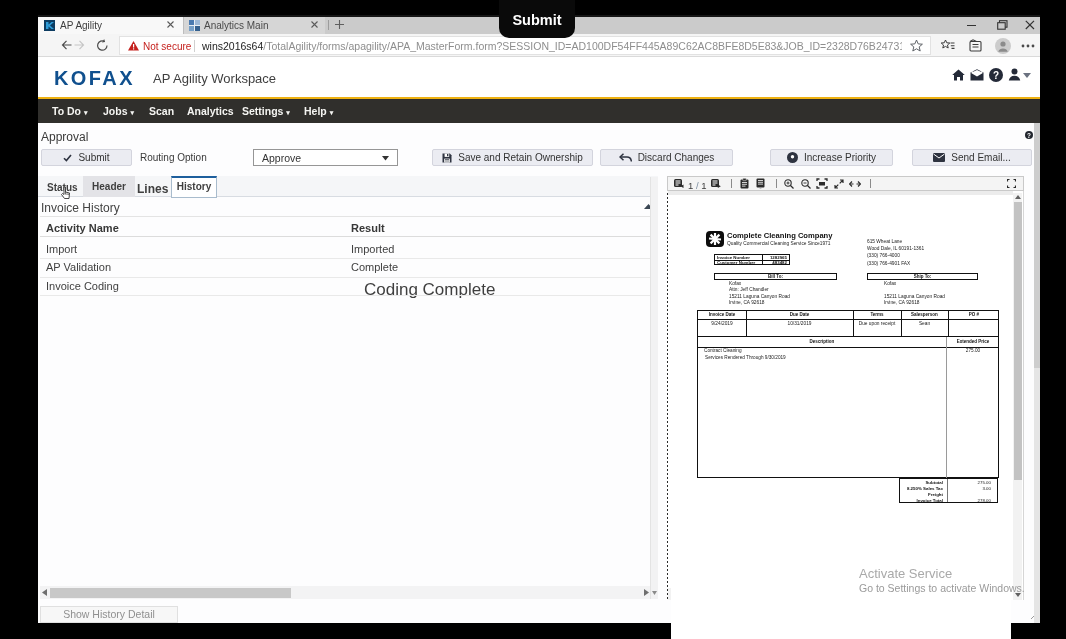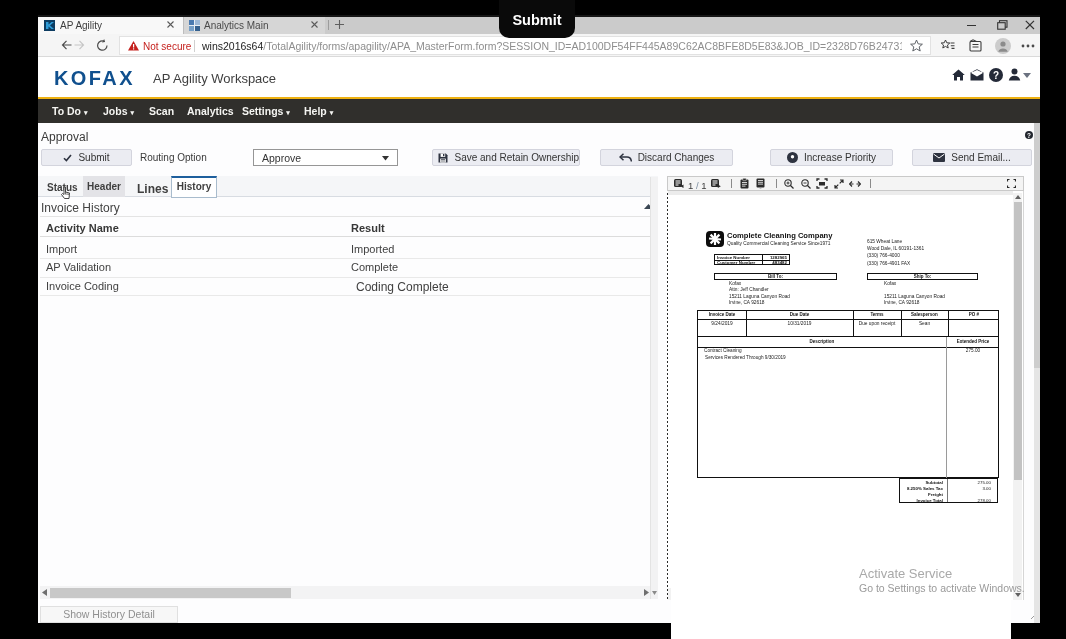--- a/index.html
+++ b/index.html
@@ -188,21 +188,21 @@
 <div class="btn" style="left:41px; width:91px;"><svg width="9" height="8">
       <path d="M1 4.2 L3.4 6.6 L8 1" stroke="#2e3340" stroke-width="1.6" fill="none"></path>
     </svg>Submit</div>
 <div class="abs" style="left:140px; top:152px; font-size:10px; color:#3a3a3a;">Routing Option</div>
 <div class="abs" style="left:253px; top:149px; width:145px; height:17px; background:#fff; border:1px solid #969696; font-size:10.5px; color:#333;">
     <span style="position:absolute; left:8px; top:1.5px;">Approve</span>
     <svg style="position:absolute; right:8px; top:6px;" width="7" height="4.5">
       <path d="M0 0 L7 0 L3.5 4.5 Z" fill="#333"></path>
     </svg>
   </div>
-<div class="btn" style="left:432px; width:148px;justify-content:flex-end;"><svg width="10" height="10">
+<div class="btn" style="left:432px; width:161px;"><svg width="10" height="10">
       <path d="M0.5 0.5 L7.8 0.5 L9.5 2.2 L9.5 9.5 L0.5 9.5 Z" fill="#2e3340"></path>
       <rect x="2.6" y="0.5" width="4.6" height="3.4" fill="#fff"></rect>
       <rect x="5" y="1" width="1.4" height="2.2" fill="#2e3340"></rect>
       <rect x="2.2" y="5.6" width="5.6" height="3.9" fill="#fff"></rect>
       <path d="M3 6.5 L7 6.5 M3 8 L7 8" stroke="#2e3340" stroke-width="0.7"></path>
     </svg>Save and Retain Ownership</div>
 <div class="btn" style="left:600px; width:133px;"><svg width="13" height="9">
       <path d="M4.5 0.8 L1 4 L4.5 7.2" fill="none" stroke="#2e3340" stroke-width="1.5"></path>
       <path d="M1.6 4 L8 4 Q12 4 12.4 8.5" fill="none" stroke="#2e3340" stroke-width="1.5"></path>
     </svg>Discard Changes</div>
@@ -211,21 +211,21 @@
       <circle cx="5.5" cy="4.8" r="1.7" fill="#fff"></circle>
     </svg>Increase Priority</div>
 <div class="btn" style="left:912px; width:120px;"><svg width="12" height="9">
       <rect width="12" height="9" rx="1" fill="#2e3340"></rect>
       <path d="M0.5 1 L6 5 L11.5 1" stroke="#fff" stroke-width="1" fill="none"></path>
     </svg>Send Email...</div>
 
 <div class="abs" style="left:38px; top:176px; width:620px; height:21px; background:#f5f6f8;"></div>
 <div class="ln" style="left:38px; top:196px; width:620px; background:#d8dce2;"></div>
 <div class="abs" style="left:47px; top:182px; font-size:10px; font-weight:600; color:#3f3f3f;">Status</div>
-<div class="abs" style="left:83px; top:176px; width:42px; height:21px; background:#e3e3e7; font-size:10px; font-weight:600; color:#3f3f3f; text-align:center; line-height:21px;">Header</div>
+<div class="abs" style="left:83px; top:176px; width:52px; height:21px; background:#e3e3e7; font-size:10px; font-weight:600; color:#3f3f3f; text-align:center; line-height:21px;">Header</div>
 <div class="abs" style="left:137px; top:182px; font-size:12px; font-weight:600; color:#3f3f3f;">Lines</div>
 <div class="abs" style="left:171px; top:176px; width:46px; height:22px; background:#fff; border:1px solid #a9bccd; border-top:2.5px solid #1e5f9d; font-size:10px; font-weight:600; color:#3f3f3f; text-align:center; line-height:17px;">History</div>
 
 <div class="abs" style="left:60px; top:186px; z-index:30;">
     <svg width="13" height="14">
       <path d="M4 1 L5.5 1 L5.5 6 L9.5 7 L9 12.5 L4.5 12.5 L1.5 8.5 L2.5 7.5 L4 8.5 Z" fill="#fff" stroke="#333" stroke-width="0.9"></path>
       <path d="M5.5 6 L5.5 8.5 M7 7.2 L7 9 M8.3 7.6 L8.3 9" stroke="#333" stroke-width="0.7"></path>
     </svg>
   </div>
 
@@ -240,21 +240,21 @@
 <div class="abs" style="left:46px; top:222px; font-size:11px; font-weight:700; color:#383838;">Activity Name</div>
 <div class="abs" style="left:351px; top:222px; font-size:11px; font-weight:700; color:#383838;">Result</div>
 <div class="ln" style="left:40px; top:236px; width:616px; background:#dcdcdc;"></div>
 <div class="abs" style="left:46px; top:243px; font-size:11px; color:#3f3f3f;">Import</div>
 <div class="abs" style="left:351px; top:243px; font-size:11px; color:#3f3f3f;">Imported</div>
 <div class="ln" style="left:40px; top:258px; width:616px; background:#e9e9e9;"></div>
 <div class="abs" style="left:46px; top:261px; font-size:11px; color:#3f3f3f;">AP Validation</div>
 <div class="abs" style="left:351px; top:261px; font-size:11px; color:#3f3f3f;">Complete</div>
 <div class="ln" style="left:40px; top:277px; width:616px; background:#e9e9e9;"></div>
 <div class="abs" style="left:46px; top:280px; font-size:11px; color:#3f3f3f;">Invoice Coding</div>
-<div class="abs" style="left:356px; top:280px; font-size:12px; color:#3f3f3f;">Coding Complete</div>
+<div class="abs" style="left:364px; top:280px; font-size:17px; color:#3f3f3f;">Coding Complete</div>
 <div class="ln" style="left:40px; top:295px; width:616px; background:#e9e9e9;"></div>
 
 <div class="abs" style="left:650px; top:177px; width:8px; height:422px; background:#f2f2f3; border-left:1px solid #e3e3e3;"></div>
 <div class="abs" style="left:40px; top:586px; width:610px; height:13px; background:#f3f3f4;"></div>
 <div class="abs" style="left:50px; top:588px; width:241px; height:10px; background:#c8c8c8;"></div>
 <div class="abs" style="left:42px; top:589px;">
     <svg width="5" height="7">
       <path d="M5 0 L0 3.5 L5 7 Z" fill="#6f6f6f"></path>
     </svg>
   </div>

